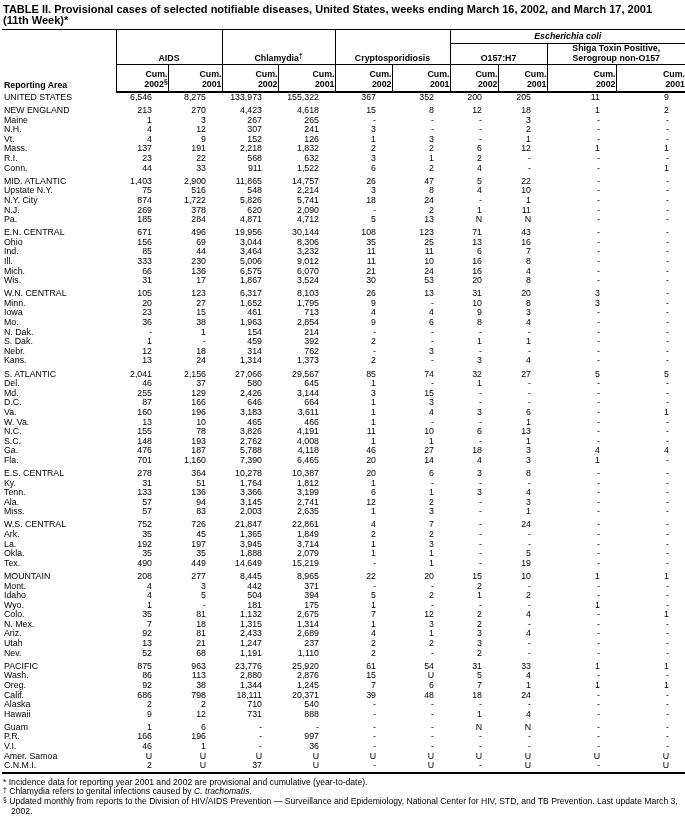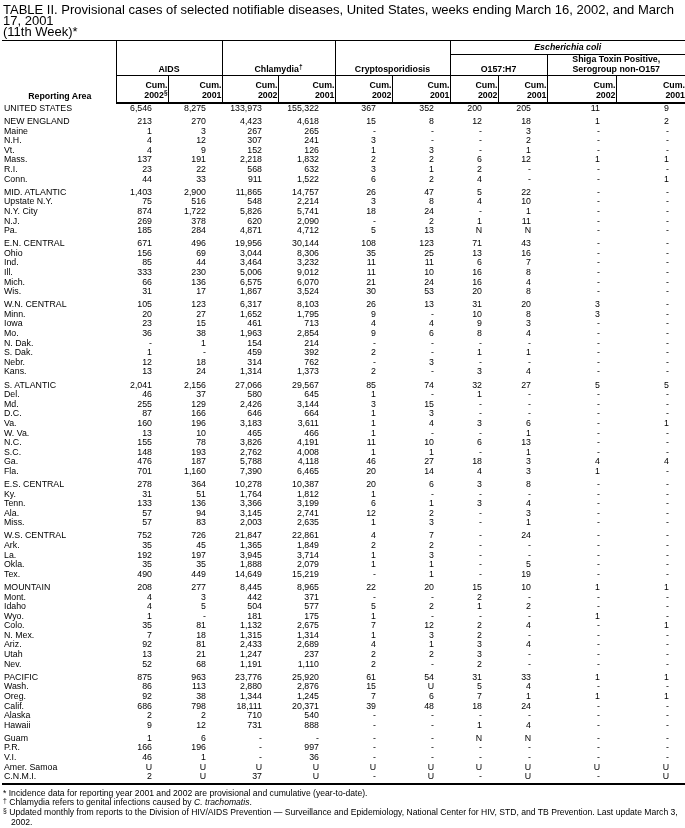--- a/index.html
+++ b/index.html
@@ -1,31 +1,31 @@
 <!DOCTYPE html>
 <html><head>
 <meta charset="utf-8">
 <style>
   html,body{margin:0;padding:0;}
   body{
     width:685px;height:828px;overflow:hidden;background:#ffffff;color:#000;
     font-family:"Liberation Sans","DejaVu Sans",sans-serif;
     -webkit-font-smoothing:antialiased;
   }
-  .title{margin:4px 0 0 3px;font-weight:normal;font-size:13px;line-height:11px;letter-spacing:0;}
+  .title{margin:4px 0 0 3px;font-weight:bold;font-size:11px;line-height:11px;letter-spacing:0;}
   table{border-collapse:collapse;table-layout:fixed;width:683px;margin:3px 0 0 2px;}
   col.c-ra{width:114px;}
   col.c1{width:52px;} col.c2{width:54px;}
   col.c3{width:56px;} col.c4{width:57px;}
   col.c5{width:57px;} col.c6{width:58px;}
   col.c7{width:48px;} col.c8{width:49px;}
   col.c9{width:69px;} col.c10{width:69px;}
   thead th, thead td{font-weight:bold;font-size:8.8px;line-height:9.5px;text-align:center;vertical-align:bottom;padding:0;}
   thead tr.r1 th{border-top:1px solid #000;height:13px;}
-  th.ra{text-align:center;vertical-align:bottom;padding-left:2px;padding-bottom:2px;font-size:8.8px;}
+  th.ra{text-align:left;vertical-align:bottom;padding-left:2px;padding-bottom:2px;font-size:8.8px;}
   th.ecoli{border-bottom:1px solid #000;vertical-align:middle;font-style:italic;}
   thead tr.r2 th{height:19px;}
   th.grp{border-bottom:1px solid #000;padding-bottom:1px;}
   thead tr.r3 td{height:24px;border-bottom:2px solid #000;padding-bottom:2px;text-align:right;}
   .bl{border-left:1px solid #000;}
   .sup{font-size:6.5px;position:relative;top:-2.5px;}
   tbody td{font-size:8.8px;line-height:9.6px;height:9.6px;padding:0;white-space:nowrap;}
   td.area{text-align:left;padding-left:2px;}
   td.num{text-align:right;padding-right:16px;}
   tr.gap td{height:3.5px;line-height:3.5px;font-size:1px;}
@@ -780,21 +780,21 @@
         <td class="num">2</td>
         <td class="num">-</td>
         <td class="num">-</td>
         <td class="num">-</td>
       </tr>
       <tr>
         <td class="area">Idaho</td>
         <td class="num">4</td>
         <td class="num">5</td>
         <td class="num">504</td>
-        <td class="num">577</td>
+        <td class="num">394</td>
         <td class="num">5</td>
         <td class="num">2</td>
         <td class="num">1</td>
         <td class="num">2</td>
         <td class="num">-</td>
         <td class="num">-</td>
       </tr>
       <tr>
         <td class="area">Wyo.</td>
         <td class="num">1</td>

